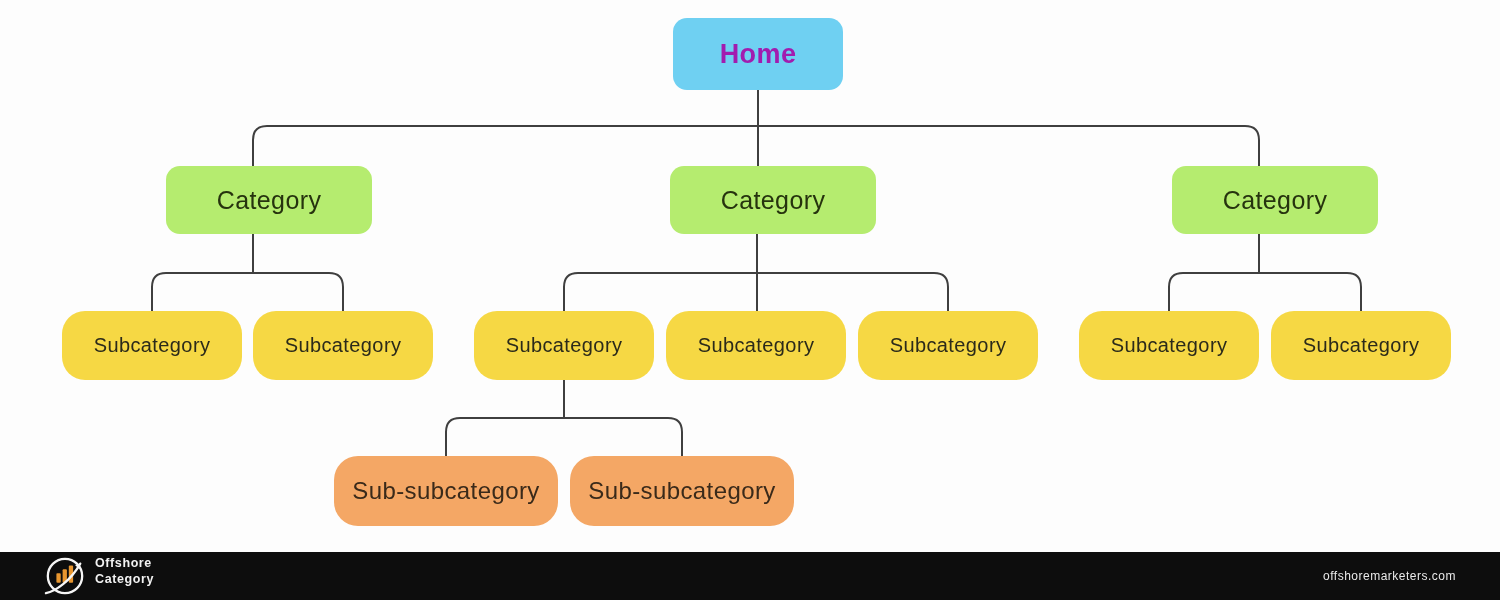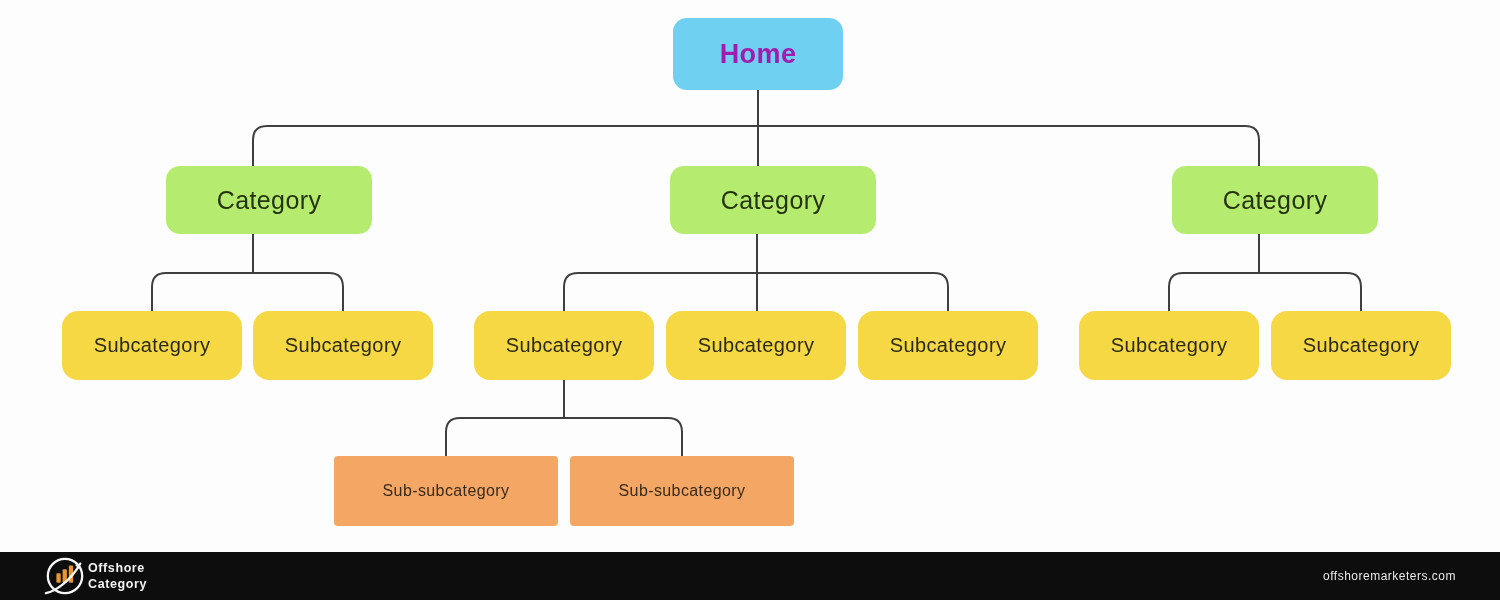--- a/index.html
+++ b/index.html
@@ -42,49 +42,48 @@
   .node.cat {
     background: #B5EC6F;
     border-radius: 14px;
     font-size: 25px;
     font-weight: 500;
     color: #26330e;
     margin-left: 16px;
   }
   .node.sub {
     background: #F6D844;
-    border-radius: 16px;
+    border-radius: 23px;
     font-size: 20px;
     font-weight: 500;
     color: #2b2a1a;
   }
   .node.subsub {
     background: #F4A765;
-    border-radius: 4px;
-    font-size: 16px;
+    border-radius: 24px;
+    font-size: 24px;
     font-weight: 500;
     color: #3a2a1a;
   }
   .footer {
     position: absolute;
     left: 0;
     top: 552px;
     width: 1500px;
     height: 48px;
     background: #0d0d0d;
     display: flex;
     align-items: center;
     justify-content: space-between;
     box-sizing: border-box;
     padding: 0 44px;
   }
   .brand {
     display: flex;
-    align-items: center;
-    gap: 2px;
+    gap: 9px;
   }
   .brand-name {
     color: #f2f2f2;
     font-size: 12.5px;
     font-weight: 600;
     line-height: 1.3;
     letter-spacing: 0.6px;
   }
   .website {
     color: #e9e9e9;

